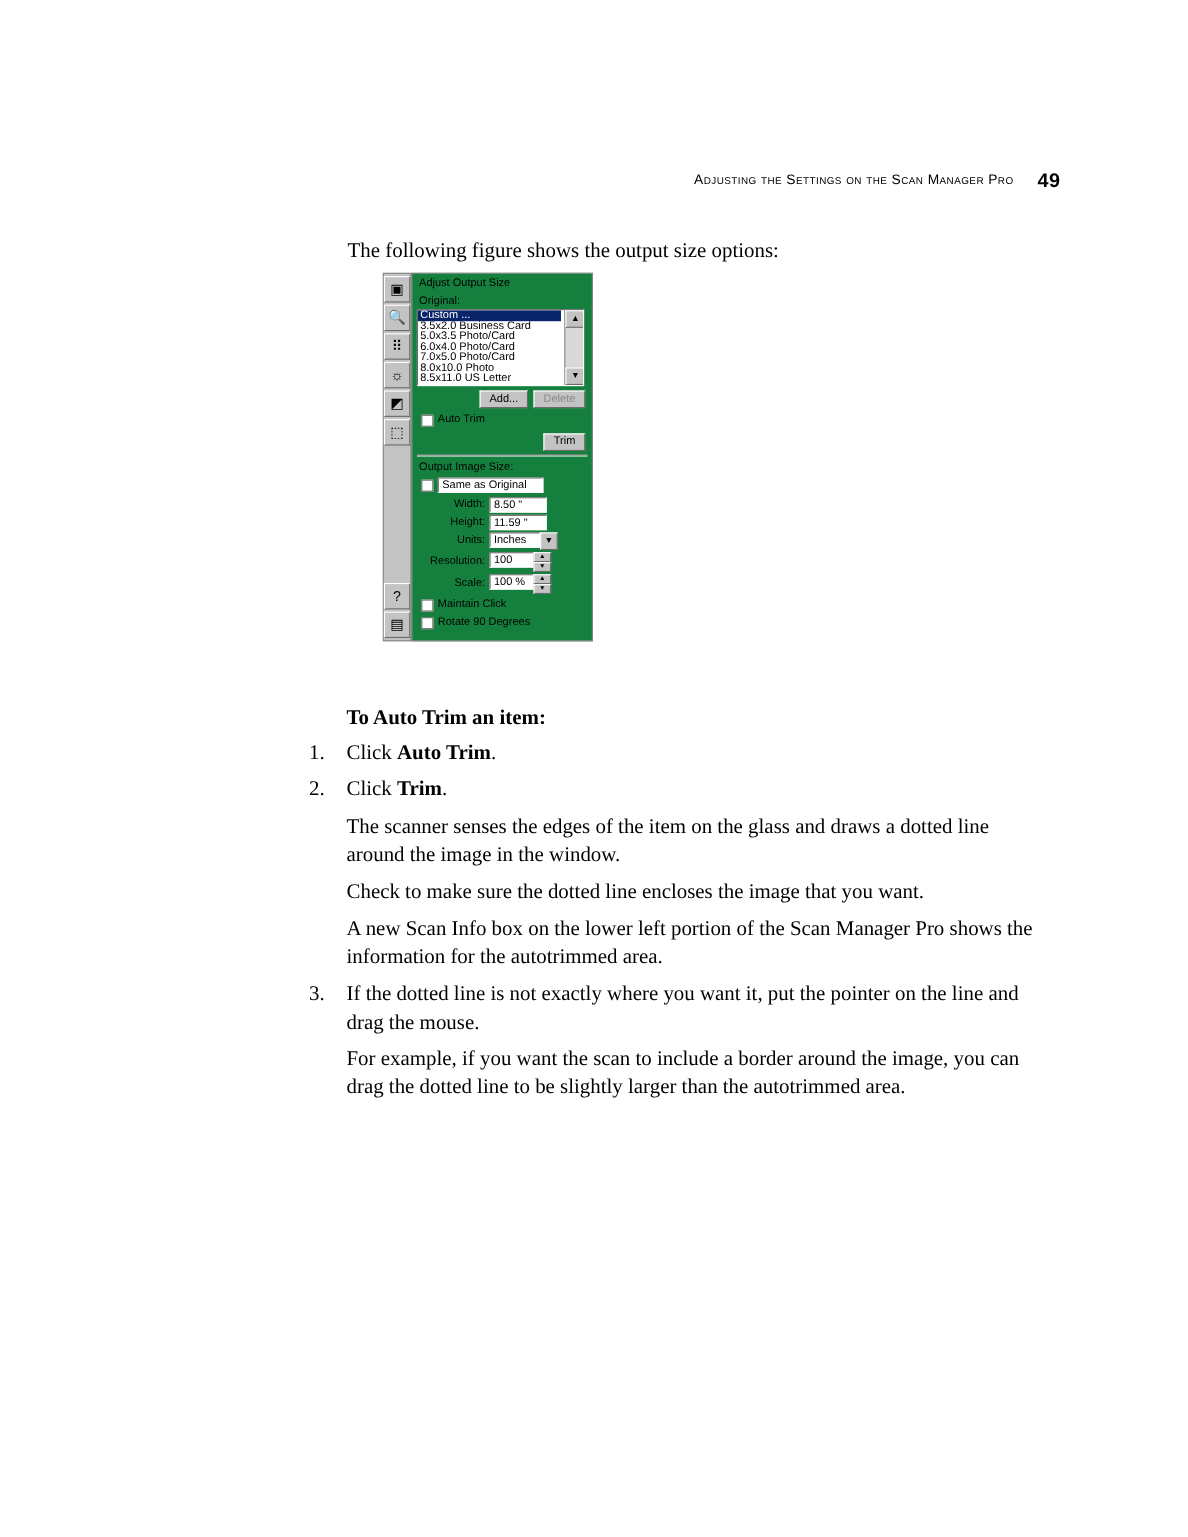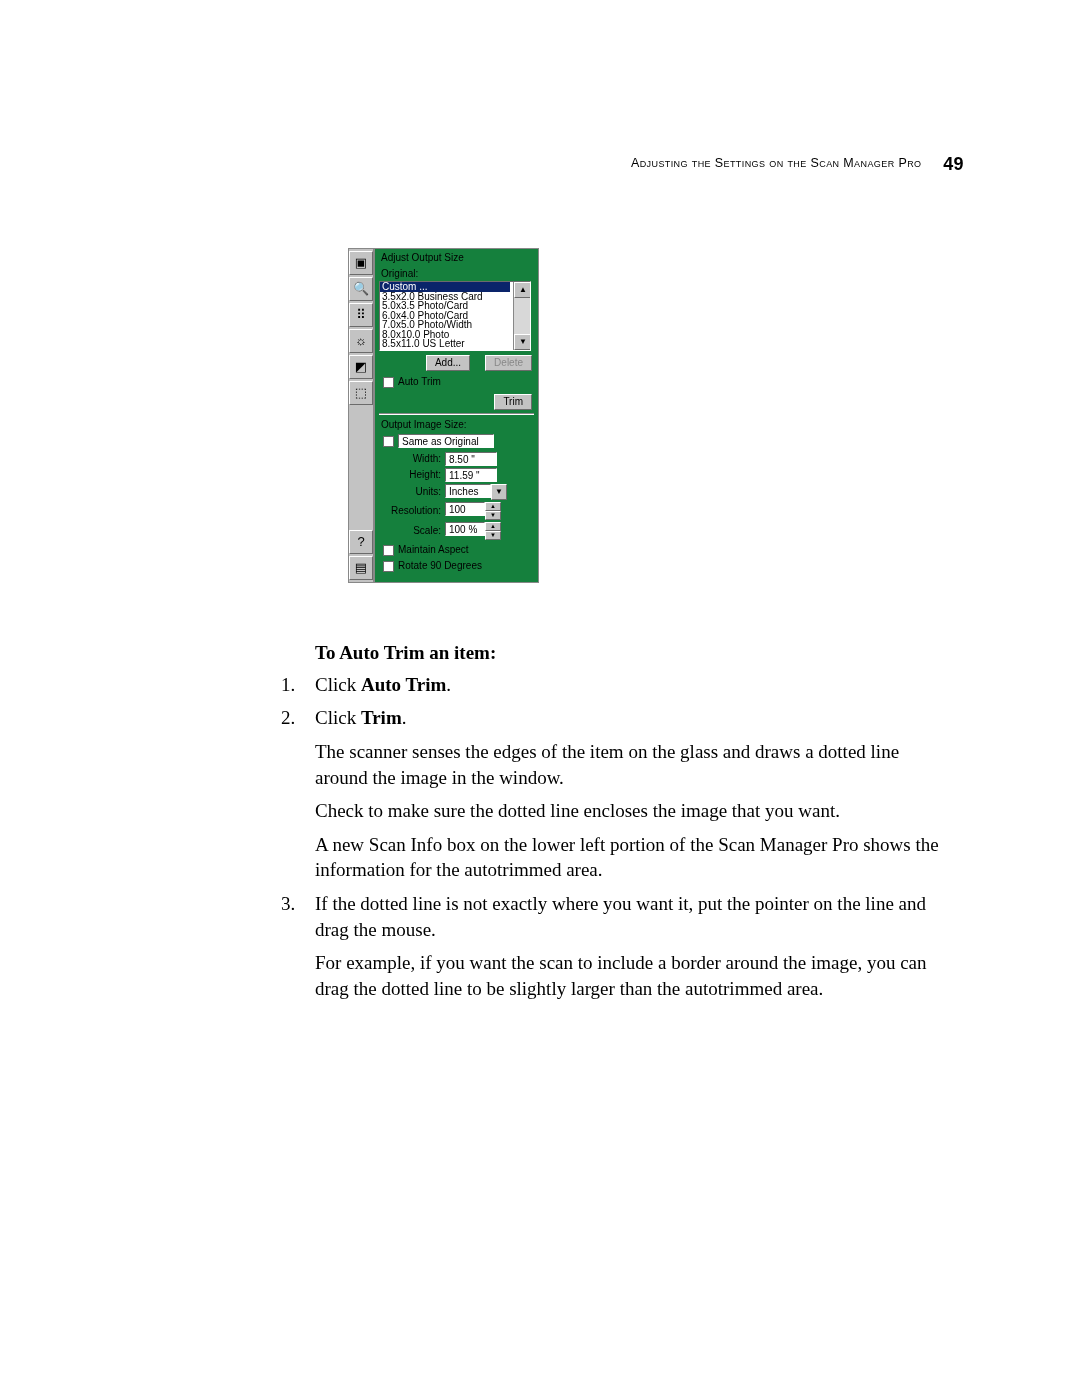--- a/index.html
+++ b/index.html
@@ -139,21 +139,21 @@
     border-top: 1px solid #fff;
     border-left: 1px solid #fff;
     border-right: 1px solid #6b6b6b;
     border-bottom: 1px solid #6b6b6b;
     font-size: 8px;
     display:flex; align-items:center; justify-content:center;
   }
   .btnrow {
     display: flex;
     justify-content: flex-end;
-    gap: 15px;
+    gap: 5px;
     margin: 4px 2px 3px 0;
   }
   .btn95 {
     background: #c3c3c3;
     border-top: 1px solid #fff;
     border-left: 1px solid #fff;
     border-right: 1px solid #6b6b6b;
     border-bottom: 1px solid #6b6b6b;
     font-size: 10px;
     padding: 1px 8px;
@@ -255,20 +255,21 @@
 </head>
 <body>
 
 <div class="page">
 
   <div class="running-head">
     <span class="text">Adjusting the Settings on the Scan Manager Pro</span>
     <span class="pgnum">49</span>
   </div>
 
+  <div class="lead">The following figure shows the output size options:</div>
 
   <div class="figure">
     <div class="toolbar">
       <div class="tbtn">▣</div>
       <div class="tbtn">🔍</div>
       <div class="tbtn">⠿</div>
       <div class="tbtn">☼</div>
       <div class="tbtn">◩</div>
       <div class="tbtn">⬚</div>
       <div class="tspacer"></div>
@@ -279,21 +280,21 @@
     <div class="panel">
       <div class="title">Adjust Output Size</div>
       <div class="section-label">Original:</div>
 
       <div class="listbox-wrap">
         <div class="listbox">
           <div class="opt selected">Custom ...</div>
           <div class="opt">3.5x2.0 Business Card</div>
           <div class="opt">5.0x3.5 Photo/Card</div>
           <div class="opt">6.0x4.0 Photo/Card</div>
-          <div class="opt">7.0x5.0 Photo/Width</div>
+          <div class="opt">7.0x5.0 Photo/Card</div>
           <div class="opt">8.0x10.0 Photo</div>
           <div class="opt">8.5x11.0 US Letter</div>
         </div>
         <div class="scrollbar">
           <div class="sbtn">▲</div>
           <div class="sbtn">▼</div>
         </div>
       </div>
 
       <div class="btnrow">
@@ -348,21 +349,21 @@
           <div class="inset">100 %</div>
           <div class="spcol">
             <div class="sp">▲</div>
             <div class="sp">▼</div>
           </div>
         </div>
       </div>
 
       <div class="chkrow">
         <div class="chk"></div>
-        <div>Maintain Aspect</div>
+        <div>Maintain Click</div>
       </div>
       <div class="chkrow">
         <div class="chk"></div>
         <div>Rotate 90 Degrees</div>
       </div>
     </div>
   </div>
 
   <div class="content">
     <div class="subhead">To Auto Trim an item:</div>

